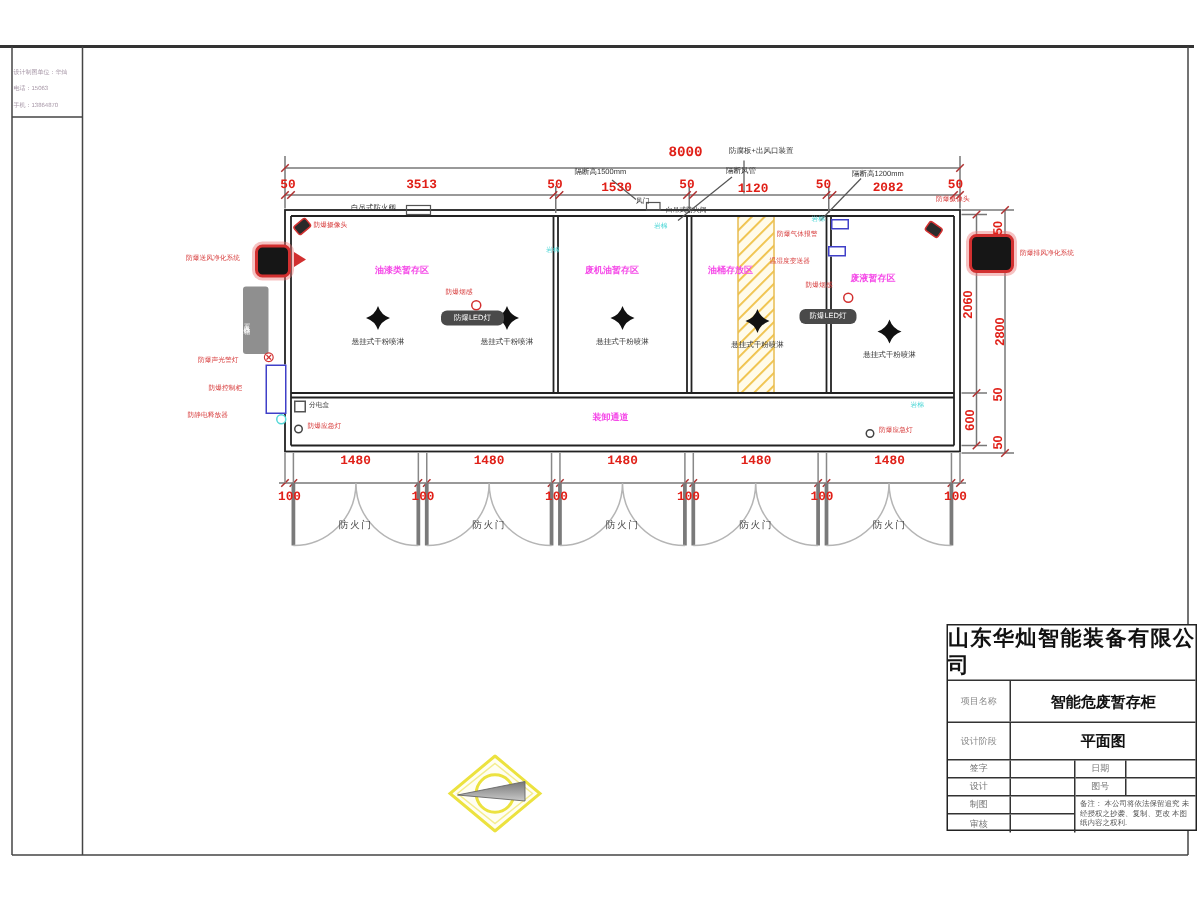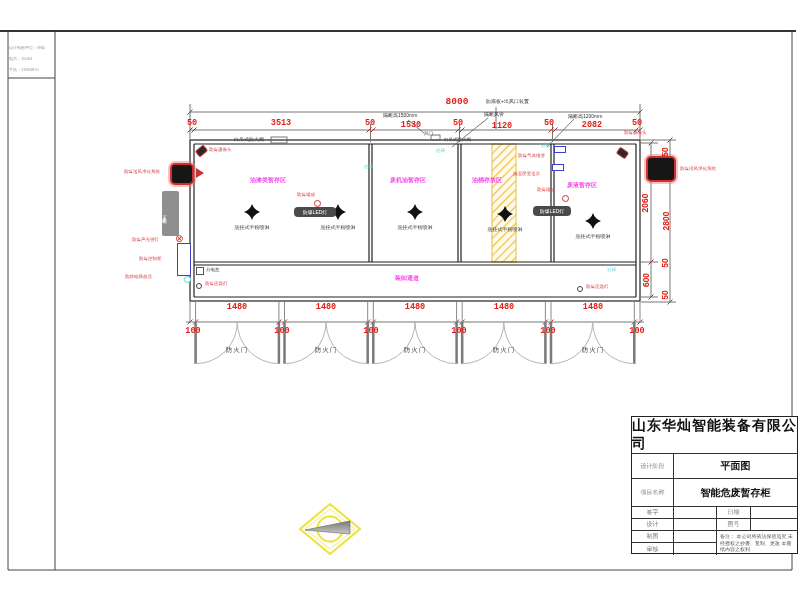--- a/index.html
+++ b/index.html
@@ -274,27 +274,27 @@
     </defs>
     <polygon points="32,1 62,26 32,51 2,26" fill="#fffef2" stroke="#ece23f" stroke-width="2"></polygon>
     <polygon points="32,6 57,26 32,46 7,26" fill="none" stroke="#f4ed8e" stroke-width="1"></polygon>
     <circle cx="32" cy="26" r="12.5" fill="#fff" stroke="#ece23f" stroke-width="2"></circle>
     <polygon points="7,27 52,18 52,31" fill="url(#tri)" stroke="#666" stroke-width="0.6"></polygon>
   </svg>
 
 
   <div class="tb">
     <div class="row company">山东华灿智能装备有限公司</div>
+    <div class="row" style="height:28px">
+      <div class="cell-l">项目名称</div>
+      <div class="cell-v" style="font-size:10px">智能危废暂存柜</div>
+    </div>
     <div class="row" style="height:25px">
       <div class="cell-l">设计阶段</div>
       <div class="cell-v" style="font-size:10px">平面图</div>
-    </div>
-    <div class="row" style="height:28px">
-      <div class="cell-l">项目名称</div>
-      <div class="cell-v" style="font-size:10px">智能危废暂存柜</div>
     </div>
     <div class="bottom">
       <div class="signcol">
         <div class="srow">
             <div class="slab">签字</div>
             <div style="flex:1"></div>
           </div>
         <div class="srow">
             <div class="slab">设计</div>
             <div style="flex:1"></div>

